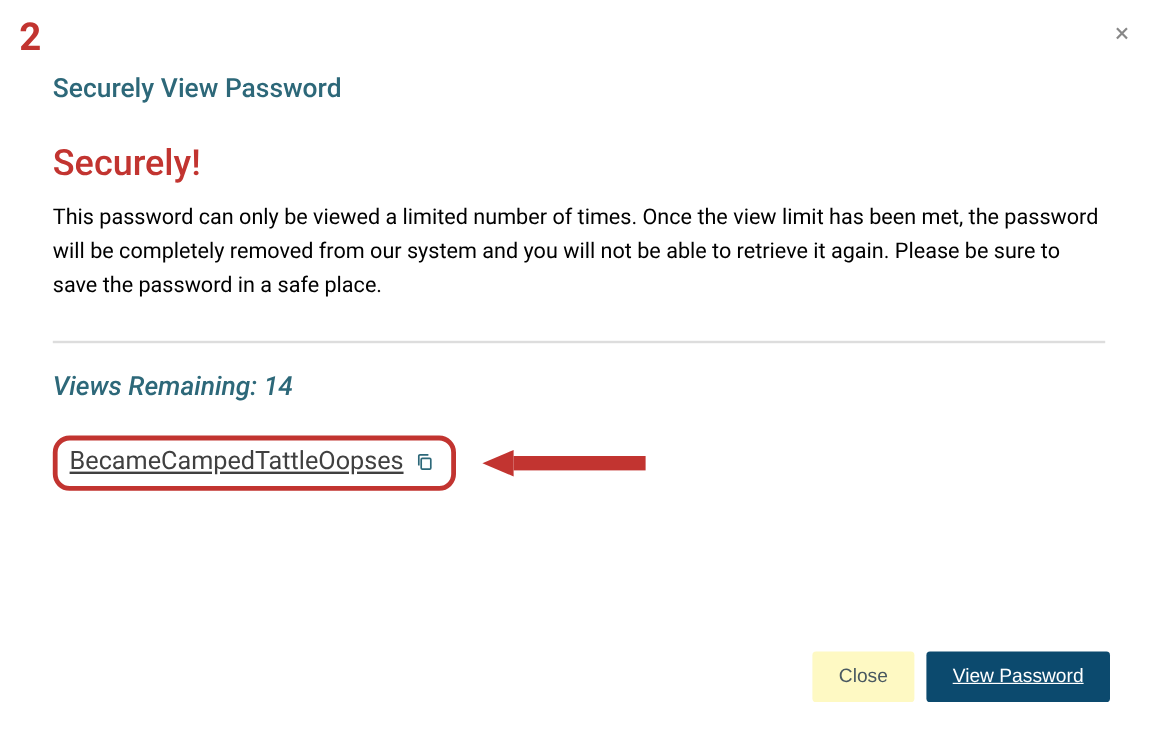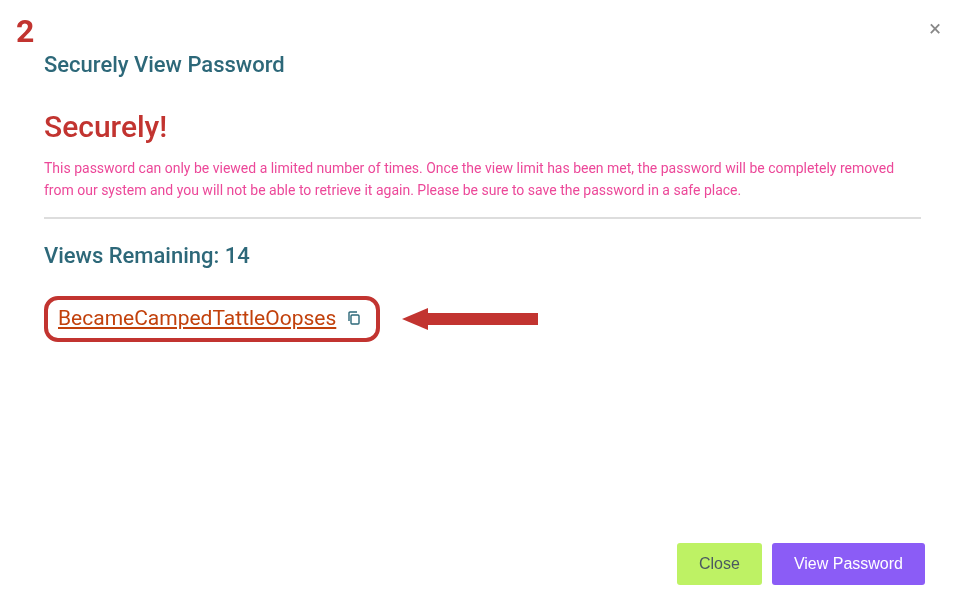--- a/index.html
+++ b/index.html
@@ -33,32 +33,33 @@
       line-height: 1;
     }
     .modal-content {
       padding: 52px 44px 30px 44px;
     }
     .modal-title {
       font-size: 22px;
       font-weight: 500;
       color: #2d6879;
       margin-bottom: 32px;
+      margin-top: 10px;
     }
     .warning-title {
       font-size: 30px;
       font-weight: 500;
       color: #c23430;
       margin-bottom: 14px;
     }
     .warning-text {
-      font-size: 14px;
+      font-size: 18px;
       line-height: 1.55;
-      color: #ec4899;
-      margin-bottom: 16px;
+      color: #000000;
+      margin-bottom: 32px;
     }
     .divider {
       border: none;
       border-top: 1px solid #ddd;
       margin: 0;
     }
     .meta-block {
       padding: 18px 0 20px 0;
     }
     .shared-on {
@@ -69,20 +70,21 @@
     .expires-on {
       font-size: 17px;
       color: #c23430;
     }
     .views-remaining {
       font-size: 22px;
       font-weight: 500;
       color: #2d6879;
       margin-top: 24px;
       margin-bottom: 28px;
+      font-style: italic;
     }
     .password-line {
       display: flex;
       align-items: center;
       gap: 10px;
       margin-bottom: 40px;
     }
     .password-label {
       font-size: 22px;
       font-weight: 500;
@@ -91,21 +93,21 @@
     .password-highlight {
       display: inline-flex;
       align-items: center;
       gap: 10px;
       padding: 6px 14px 8px 10px;
       border: 4px solid #c23430;
       border-radius: 14px;
     }
     .password-value {
       font-size: 21px;
-      color: #c2410c;
+      color: #404040;
       text-decoration: underline;
       font-weight: 400;
       text-align: center;
     }
     .copy-icon {
       width: 16px;
       height: 16px;
       display: inline-block;
     }
     .arrow-annotation {
@@ -133,26 +135,27 @@
       gap: 10px;
     }
     .btn {
       padding: 12px 22px;
       font-size: 16px;
       border: none;
       border-radius: 3px;
       cursor: pointer;
     }
     .btn-close {
-      background: #bef264;
+      background: #fef9c3;
       color: #4a5961;
     }
     .btn-primary {
-      background: #8b5cf6;
+      background: #0c4a6e;
       color: #fff;
+      text-decoration: underline;
     }
   </style>
 </head>
 <body>
 
 <div class="step-number">2</div>
 
 <div class="close-btn">×</div>
 
 <div class="modal-content">

